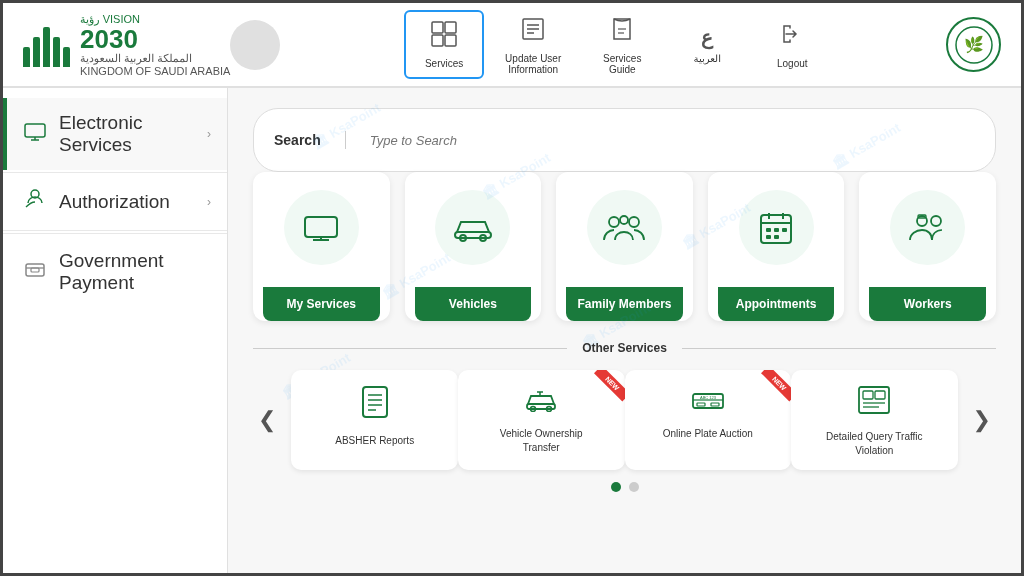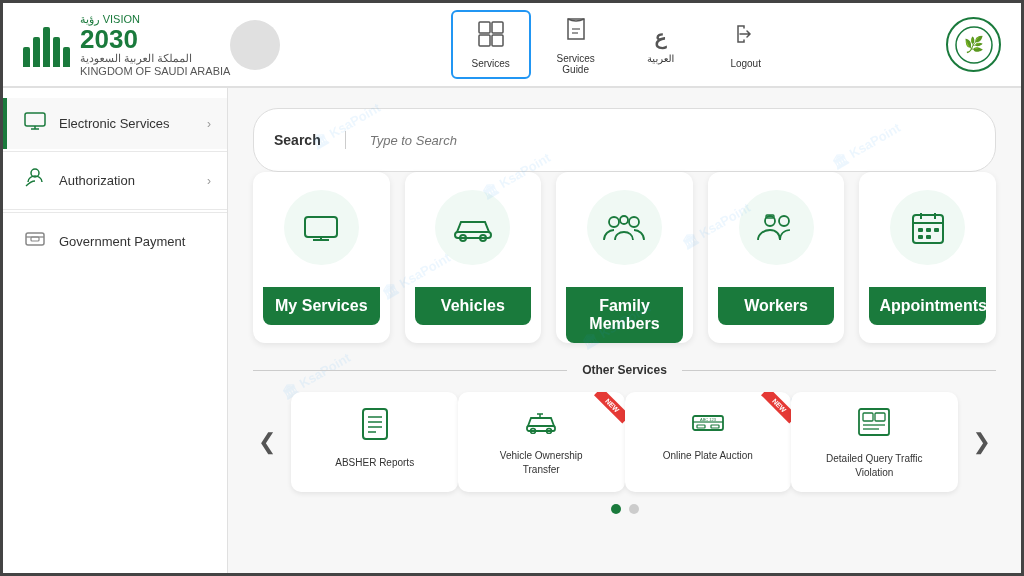--- a/index.html
+++ b/index.html
@@ -128,21 +128,21 @@
       border-left: 4px solid #1a7a3c;
       background: #f8f8f8;
     }
     .sidebar-icon {
       font-size: 20px;
       color: #1a7a3c;
       min-width: 24px;
       text-align: center;
     }
     .sidebar-label {
-      font-size: 13px;
+      font-size: 19px;
       color: #333;
       flex: 1;
     }
     .sidebar-arrow {
       font-size: 12px;
       color: #999;
     }
     .sidebar-divider {
       height: 1px;
       background: #e8e8e8;
@@ -233,21 +233,21 @@
       display: flex;
       align-items: center;
       justify-content: center;
     }
     .service-card-btn {
       width: 100%;
       background: #1a7a3c;
       color: #fff;
       border: none;
       padding: 10px;
-      font-size: 16px;
+      font-size: 12px;
       font-weight: bold;
       cursor: pointer;
       margin-top: 12px;
       border-radius: 0 0 8px 8px;
     }
 
     
     .other-services-section {
       position: relative;
     }
@@ -371,20 +371,31 @@
         <svg width="28" height="28" viewBox="0 0 28 28" fill="none">
           <rect x="2" y="2" width="11" height="11" rx="1" stroke="#555" stroke-width="1.5" fill="none"></rect>
           <rect x="15" y="2" width="11" height="11" rx="1" stroke="#555" stroke-width="1.5" fill="none"></rect>
           <rect x="2" y="15" width="11" height="11" rx="1" stroke="#555" stroke-width="1.5" fill="none"></rect>
           <rect x="15" y="15" width="11" height="11" rx="1" stroke="#555" stroke-width="1.5" fill="none"></rect>
         </svg>
       </div>
       <div class="nav-label">Services</div>
     </div>
 
+    <div class="nav-item">
+      <div class="nav-icon">
+        <svg width="28" height="28" viewBox="0 0 28 28" fill="none">
+          <rect x="4" y="4" width="20" height="20" rx="1" stroke="#555" stroke-width="1.5" fill="none"></rect>
+          <line x1="8" y1="10" x2="20" y2="10" stroke="#555" stroke-width="1.5"></line>
+          <line x1="8" y1="14" x2="20" y2="14" stroke="#555" stroke-width="1.5"></line>
+          <line x1="8" y1="18" x2="15" y2="18" stroke="#555" stroke-width="1.5"></line>
+        </svg>
+      </div>
+      <div class="nav-label">Update User<br>Information</div>
+    </div>
 
     <div class="nav-item">
       <div class="nav-icon">
         <svg width="28" height="28" viewBox="0 0 28 28" fill="none">
           <path d="M6 4h16v20H6z" stroke="#555" stroke-width="1.5" fill="none" rx="1"></path>
           <path d="M6 4 Q14 8 22 4" stroke="#555" stroke-width="1.5" fill="none"></path>
           <line x1="10" y1="14" x2="18" y2="14" stroke="#555" stroke-width="1.2"></line>
           <line x1="10" y1="18" x2="16" y2="18" stroke="#555" stroke-width="1.2"></line>
         </svg>
       </div>
@@ -507,52 +518,52 @@
           <svg width="48" height="32" viewBox="0 0 48 32" fill="none">
             <circle cx="14" cy="10" r="5" stroke="#1a7a3c" stroke-width="1.8" fill="none"></circle>
             <circle cx="34" cy="10" r="5" stroke="#1a7a3c" stroke-width="1.8" fill="none"></circle>
             <circle cx="24" cy="8" r="4" stroke="#1a7a3c" stroke-width="1.8" fill="none"></circle>
             <path d="M4 28 C4 22 9 18 14 18" stroke="#1a7a3c" stroke-width="1.8" fill="none"></path>
             <path d="M34 18 C39 18 44 22 44 28" stroke="#1a7a3c" stroke-width="1.8" fill="none"></path>
             <path d="M15 28 C15 23 19 20 24 20 C29 20 33 23 33 28" stroke="#1a7a3c" stroke-width="1.8" fill="none"></path>
           </svg>
         </div>
         <button class="service-card-btn">Family Members</button>
-      </div>
-
-      <div class="service-card">
-        <div class="service-card-icon">
-          <svg width="48" height="32" viewBox="0 0 48 32" fill="none">
-            <circle cx="18" cy="9" r="5" stroke="#1a7a3c" stroke-width="1.8" fill="none"></circle>
-            <circle cx="32" cy="9" r="5" stroke="#1a7a3c" stroke-width="1.8" fill="none"></circle>
-            <path d="M6 28 C6 22 12 18 18 18 C24 18 28 22 28 28" stroke="#1a7a3c" stroke-width="1.8" fill="none"></path>
-            <path d="M28 28 C28 22 32 18 38 18" stroke="#1a7a3c" stroke-width="1.6" fill="none"></path>
-            <rect x="14" y="3" width="8" height="3" rx="1" stroke="#1a7a3c" stroke-width="1.3" fill="none"></rect>
-          </svg>
-        </div>
-        <button class="service-card-btn">Workers</button>
       </div>
 
       <div class="service-card">
         <div class="service-card-icon">
           <svg width="36" height="36" viewBox="0 0 36 36" fill="none">
             <rect x="3" y="5" width="30" height="28" rx="3" stroke="#1a7a3c" stroke-width="2" fill="none"></rect>
             <line x1="3" y1="13" x2="33" y2="13" stroke="#1a7a3c" stroke-width="2"></line>
             <line x1="11" y1="3" x2="11" y2="9" stroke="#1a7a3c" stroke-width="2"></line>
             <line x1="25" y1="3" x2="25" y2="9" stroke="#1a7a3c" stroke-width="2"></line>
             <rect x="8" y="18" width="5" height="4" rx="1" fill="#1a7a3c"></rect>
             <rect x="16" y="18" width="5" height="4" rx="1" fill="#1a7a3c"></rect>
             <rect x="24" y="18" width="5" height="4" rx="1" fill="#1a7a3c"></rect>
             <rect x="8" y="25" width="5" height="4" rx="1" fill="#1a7a3c"></rect>
             <rect x="16" y="25" width="5" height="4" rx="1" fill="#1a7a3c"></rect>
           </svg>
         </div>
         <button class="service-card-btn">Appointments</button>
       </div>
 
+      <div class="service-card">
+        <div class="service-card-icon">
+          <svg width="48" height="32" viewBox="0 0 48 32" fill="none">
+            <circle cx="18" cy="9" r="5" stroke="#1a7a3c" stroke-width="1.8" fill="none"></circle>
+            <circle cx="32" cy="9" r="5" stroke="#1a7a3c" stroke-width="1.8" fill="none"></circle>
+            <path d="M6 28 C6 22 12 18 18 18 C24 18 28 22 28 28" stroke="#1a7a3c" stroke-width="1.8" fill="none"></path>
+            <path d="M28 28 C28 22 32 18 38 18" stroke="#1a7a3c" stroke-width="1.6" fill="none"></path>
+            <rect x="14" y="3" width="8" height="3" rx="1" stroke="#1a7a3c" stroke-width="1.3" fill="none"></rect>
+          </svg>
+        </div>
+        <button class="service-card-btn">Workers</button>
+      </div>
+
     </div>
 
     <div class="other-services-section">
       <div class="other-services-title-row">
         <div class="divider-line"></div>
         <div class="other-services-title">Other Services</div>
         <div class="divider-line"></div>
       </div>
 
       <div class="other-cards-wrapper">

